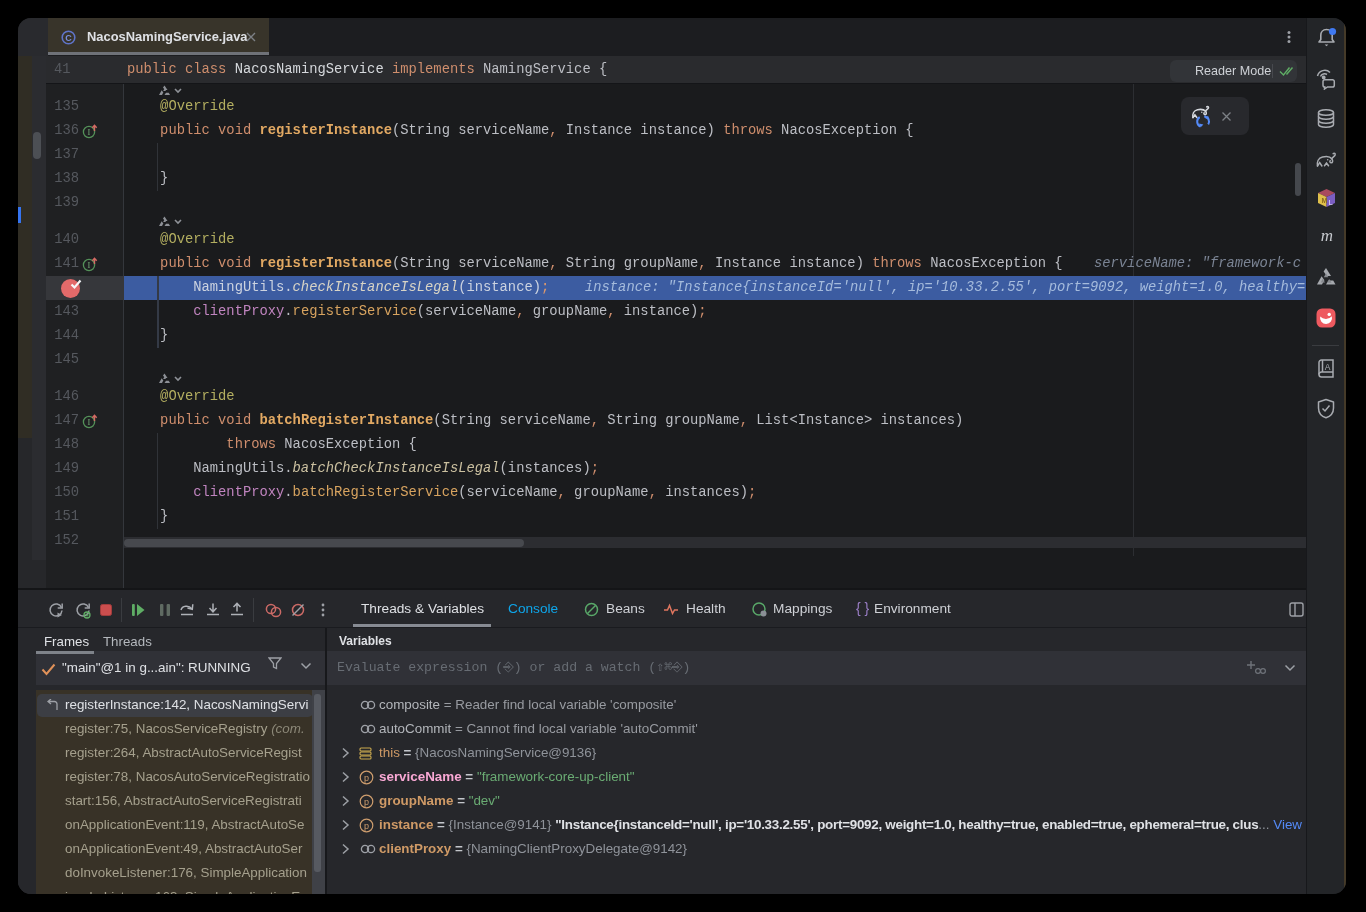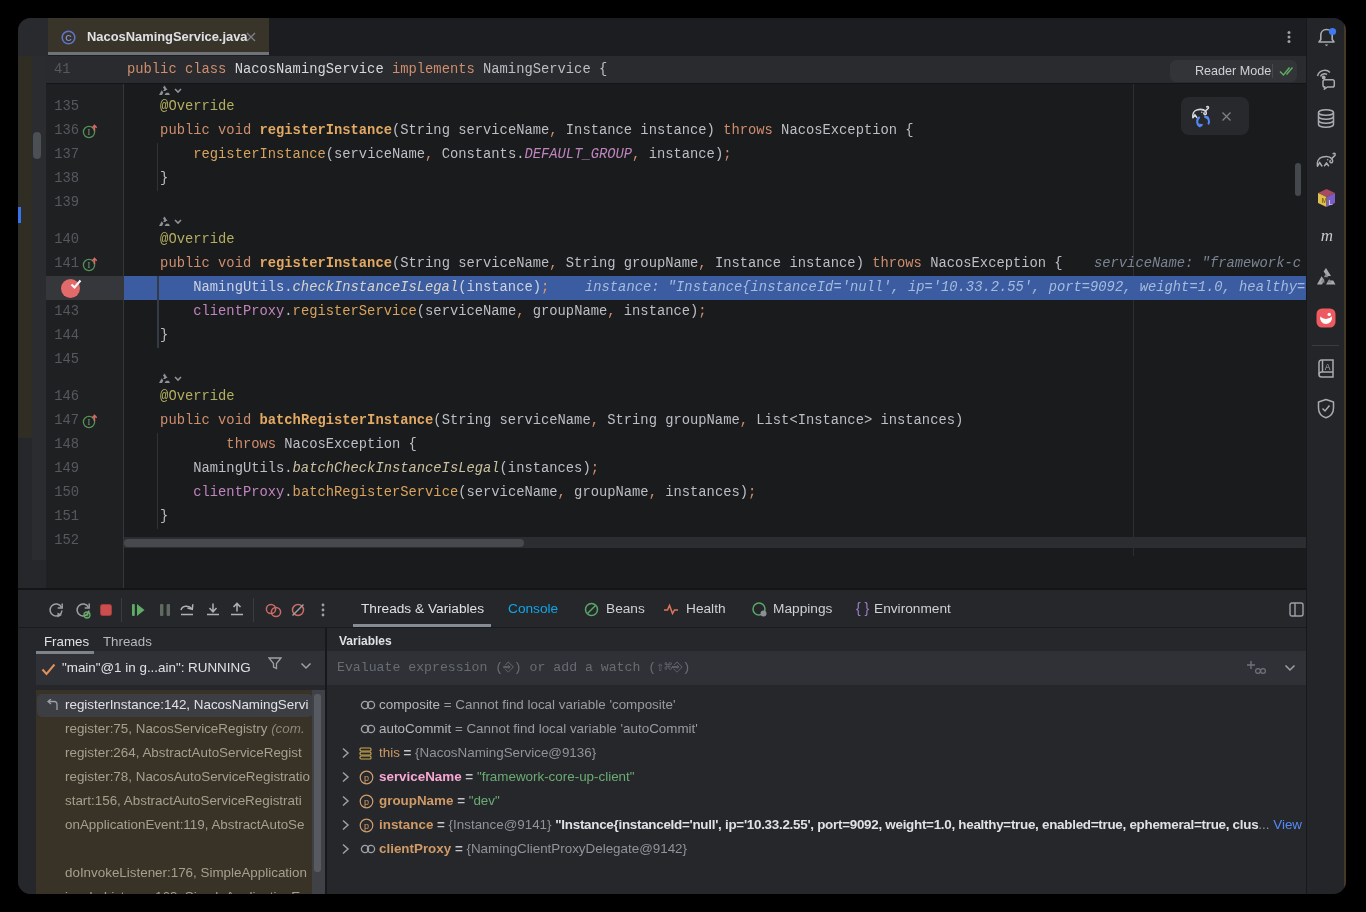--- a/index.html
+++ b/index.html
@@ -133,21 +133,20 @@
       <path d="M6.5 0.5 L9.5 5 L7 5 L5 2.5 Z"></path>
       <path d="M1 10 L3.7 5.2 L5.3 7.5 L4 10 Z"></path>
       <path d="M12 10 L6.5 10 L8 7.7 L10.7 7.7 Z"></path>
       <path d="M6.5 3.5 L8 6 L5.2 6 Z"></path>
       </g>
       <path d="M17 4 L20 7 L23 4" fill="none" stroke="#8e9197" stroke-width="1.6"></path>
     </svg>
 
     <div class="cl mono" style="top:11px"><span class="ann">    @Override</span></div>
     <div class="cl mono" style="top:35px"><span class="kw">    public void </span><span class="decl">registerInstance</span><span class="pl">(String serviceName</span><span class="pn">,</span><span class="pl"> Instance instance) </span><span class="kw">throws</span><span class="pl"> NacosException {</span></div>
-    <div class="cl mono" style="top:59px"><span class="pl">        </span><span class="call">registerInstance</span><span class="pl">(serviceName</span><span class="pn">,</span><span class="pl"> Constants.</span><span class="cst">DEFAULT_GROUP</span><span class="pn">,</span><span class="pl"> instance)</span><span class="pn">;</span></div>
     <div class="cl mono" style="top:83px"><span class="pl">    }</span></div>
     <div class="cl mono" style="top:144px"><span class="ann">    @Override</span></div>
     <div class="cl mono" style="top:168px"><span class="kw">    public void </span><span class="decl">registerInstance</span><span class="pl">(String serviceName</span><span class="pn">,</span><span class="pl"> String groupName</span><span class="pn">,</span><span class="pl"> Instance instance) </span><span class="kw">throws</span><span class="pl"> NacosException {</span></div>
     <div class="abs mono hint" style="left:1076px;top:168px">serviceName: "framework-c</div>
     <div class="cl mono" style="top:192px"><span style="color:#ccd3e0">        NamingUtils.</span><span style="color:#d8d4c6;font-style:italic">checkInstanceIsLegal</span><span style="color:#ccd3e0">(instance)</span><span style="color:#e09a6c">;</span></div>
     <div class="abs mono" style="left:567px;top:192px;color:#a5bbdc;font-style:italic">instance: "Instance{instanceId='null', ip='10.33.2.55', port=9092, weight=1.0, healthy=</div>
     <div class="cl mono" style="top:216px"><span class="pl">        </span><span class="fld">clientProxy</span><span class="pl">.</span><span class="call">registerService</span><span class="pl">(serviceName</span><span class="pn">,</span><span class="pl"> groupName</span><span class="pn">,</span><span class="pl"> instance)</span><span class="pn">;</span></div>
     <div class="cl mono" style="top:240px"><span class="pl">    }</span></div>
     <div class="cl mono" style="top:301px"><span class="ann">    @Override</span></div>
     <div class="cl mono" style="top:325px"><span class="kw">    public void </span><span class="decl">batchRegisterInstance</span><span class="pl">(String serviceName</span><span class="pn">,</span><span class="pl"> String groupName</span><span class="pn">,</span><span class="pl"> List&lt;Instance&gt; instances)</span></div>
@@ -297,29 +296,30 @@
       <div class="abs" style="left:1px;top:4px;width:276px;height:23px;background:#3c3e44;border-radius:5px"></div>
       <svg class="abs" style="left:9px;top:9px" width="14" height="13" viewBox="0 0 14 13">
           <path d="M12 11 L12 5 A2.5 2.5 0 0 0 9.5 2.5 L3.5 2.5 M6 0 L3 2.5 L6 5" fill="none" stroke="#9da0a6" stroke-width="1.3"></path>
         </svg>
       <div class="row24 ui" style="left:29px;top:3px;color:#dfe1e5;white-space:nowrap">registerInstance:142, NacosNamingServi</div>
       <div class="row24 ui" style="left:29px;top:27px;color:#a5a08d;white-space:nowrap">register:75, NacosServiceRegistry <span style="font-style:italic;color:#8c8878">(com.</span></div>
       <div class="row24 ui" style="left:29px;top:51px;color:#a5a08d;white-space:nowrap">register:264, AbstractAutoServiceRegist</div>
       <div class="row24 ui" style="left:29px;top:75px;color:#a5a08d;white-space:nowrap">register:78, NacosAutoServiceRegistratio</div>
       <div class="row24 ui" style="left:29px;top:99px;color:#a5a08d;white-space:nowrap">start:156, AbstractAutoServiceRegistrati</div>
       <div class="row24 ui" style="left:29px;top:123px;color:#a5a08d;white-space:nowrap">onApplicationEvent:119, AbstractAutoSe</div>
+      <div class="row24 ui" style="left:29px;top:147px;color:#a5a08d;white-space:nowrap">onApplicationEvent:49, AbstractAutoSer</div>
       <div class="row24 ui" style="left:29px;top:171px;color:#a5a08d;white-space:nowrap">doInvokeListener:176, SimpleApplication</div>
       <div class="row24 ui" style="left:29px;top:195px;color:#a5a08d;white-space:nowrap">invokeListener:163, SimpleApplicationE</div>
     </div>
 
     <svg class="abs" style="left:341px;top:109px" width="18" height="12" viewBox="0 0 18 12">
         <circle cx="6" cy="6" r="3.6" fill="none" stroke="#9da0a6" stroke-width="1.3"></circle>
         <circle cx="12" cy="6" r="3.6" fill="none" stroke="#9da0a6" stroke-width="1.3"></circle>
       </svg>
-    <div class="row24 ui" style="left:361px;top:103px"><span style="color:#b3b6bb">composite</span><span style="color:#989ba1"> = Cannot find local variable 'composite'</span></div>
+    <div class="row24 ui" style="left:361px;top:103px"><span style="color:#b3b6bb">composite</span><span style="color:#989ba1"> = Reader find local variable 'composite'</span></div>
     <svg class="abs" style="left:341px;top:133px" width="18" height="12" viewBox="0 0 18 12">
         <circle cx="6" cy="6" r="3.6" fill="none" stroke="#9da0a6" stroke-width="1.3"></circle>
         <circle cx="12" cy="6" r="3.6" fill="none" stroke="#9da0a6" stroke-width="1.3"></circle>
       </svg>
     <div class="row24 ui" style="left:361px;top:127px"><span style="color:#b3b6bb">autoCommit</span><span style="color:#989ba1"> = Cannot find local variable 'autoCommit'</span></div>
 
     <svg class="abs" style="left:323px;top:157px" width="9" height="12" viewBox="0 0 9 12">
         <path d="M2 1.5 L7 6 L2 10.5" fill="none" stroke="#9da0a6" stroke-width="1.5"></path>
       </svg>
     <svg class="abs" style="left:341px;top:157px" width="13" height="13" viewBox="0 0 13 13">

